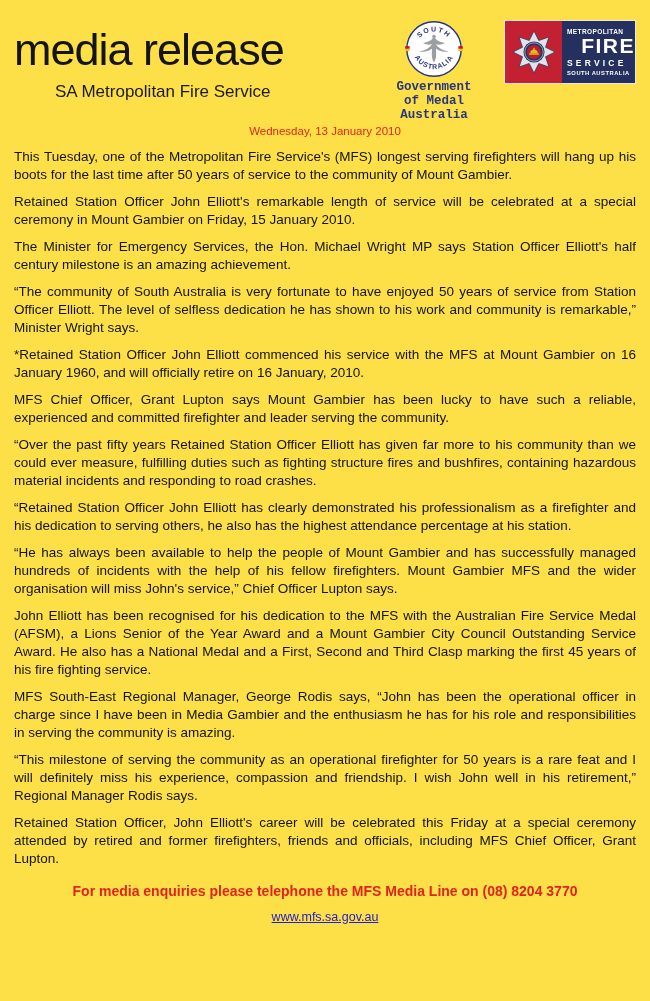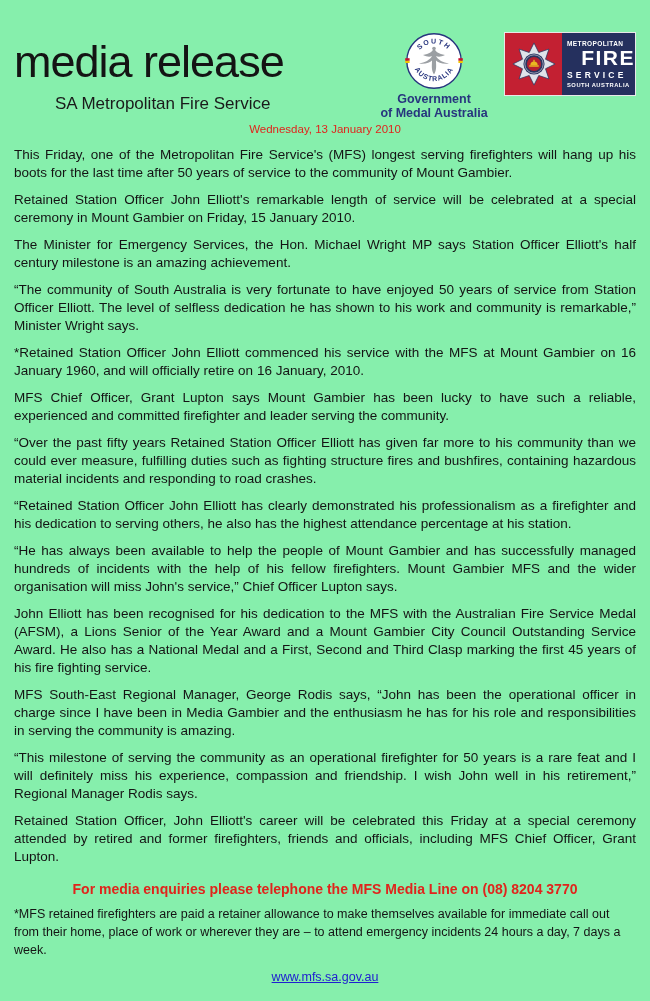--- a/index.html
+++ b/index.html
@@ -3,31 +3,31 @@
 <meta charset="utf-8">
 <style>
   * { margin:0; padding:0; box-sizing:border-box; }
   html,body { background:#fff; }
   body {
     width:650px; height:1001px;
     font-family:"Liberation Sans", sans-serif;
     color:#111;
     overflow:hidden;
   }
-  .page { width:650px; height:1001px; padding:12px 14px; background:#86efac; }
+  .page { width:650px; height:1001px; padding:0 14px; background:#fde047; }
 
   
   .header { display:flex; justify-content:space-between; align-items:flex-start; padding-top:26px; }
   .masthead h1 { font-size:45px; font-weight:400; letter-spacing:-1px; color:#141414; line-height:1.05; }
   .masthead .subtitle { font-size:17px; color:#1a1a1a; margin-top:9px;margin-left:41px; }
 
   .logos { display:flex; align-items:flex-start; gap:14px; margin-top:-6px; }
 
   .gov-logo { width:112px; display:flex; flex-direction:column; align-items:center; }
-  .gov-caption { margin-top:2px; text-align:center; color:#27357e; font-weight:bold; font-size:12.5px; line-height:1.12; }
+  .gov-caption { margin-top:2px; text-align:center; color:#27357e; font-weight:bold; font-size:12.5px; line-height:1.12;font-family:Liberation Mono, monospace; }
   .gov-caption span { display:block; }
 
   .mfs-logo { width:132px; height:64px; display:flex; border:1px solid #e8e8e8; }
   .mfs-left { flex:0 0 57px; background:#c32032; display:flex; align-items:center; justify-content:center; }
   .mfs-right { flex:1; background:#25305e; color:#fff; display:flex; flex-direction:column; justify-content:center; padding-left:5px; }
   .mfs-right .m1 { font-size:6.5px; font-weight:bold; letter-spacing:0.4px; }
   .mfs-right .m2 { font-size:21px; font-weight:bold; letter-spacing:1.5px; line-height:1.02;text-align:right; }
   .mfs-right .m3 { font-size:8.5px; font-weight:bold; letter-spacing:3.2px; margin-top:1px; }
   .mfs-right .m4 { font-size:5.8px; font-weight:bold; letter-spacing:0.5px; margin-top:2px; }
 
@@ -110,36 +110,35 @@
           <span class="m4">SOUTH AUSTRALIA</span>
         </div>
       </div>
 
     </div>
   </header>
 
   <div class="date">Wednesday, 13 January 2010</div>
 
   <main class="body">
-    <p>This Friday, one of the Metropolitan Fire Service's (MFS) longest serving firefighters will hang up his boots for the last time after 50 years of service to the community of Mount Gambier.</p>
+    <p>This Tuesday, one of the Metropolitan Fire Service's (MFS) longest serving firefighters will hang up his boots for the last time after 50 years of service to the community of Mount Gambier.</p>
     <p>Retained Station Officer John Elliott's remarkable length of service will be celebrated at a special ceremony in Mount Gambier on Friday, 15 January 2010.</p>
     <p>The Minister for Emergency Services, the Hon. Michael Wright MP says Station Officer Elliott's half century milestone is an amazing achievement.</p>
     <p>“The community of South Australia is very fortunate to have enjoyed 50 years of service from Station Officer Elliott. The level of selfless dedication he has shown to his work and community is remarkable,” Minister Wright says.</p>
     <p>*Retained Station Officer John Elliott commenced his service with the MFS at Mount Gambier on 16 January 1960, and will officially retire on 16 January, 2010.</p>
     <p>MFS Chief Officer, Grant Lupton says Mount Gambier has been lucky to have such a reliable, experienced and committed firefighter and leader serving the community.</p>
     <p>“Over the past fifty years Retained Station Officer Elliott has given far more to his community than we could ever measure, fulfilling duties such as fighting structure fires and bushfires, containing hazardous material incidents and responding to road crashes.</p>
     <p>“Retained Station Officer John Elliott has clearly demonstrated his professionalism as a firefighter and his dedication to serving others, he also has the highest attendance percentage at his station.</p>
     <p>“He has always been available to help the people of Mount Gambier and has successfully managed hundreds of incidents with the help of his fellow firefighters. Mount Gambier MFS and the wider organisation will miss John's service,” Chief Officer Lupton says.</p>
     <p>John Elliott has been recognised for his dedication to the MFS with the Australian Fire Service Medal (AFSM), a Lions Senior of the Year Award and a Mount Gambier City Council Outstanding Service Award. He also has a National Medal and a First, Second and Third Clasp marking the first 45 years of his fire fighting service.</p>
     <p>MFS South-East Regional Manager, George Rodis says, “John has been the operational officer in charge since I have been in Media Gambier and the enthusiasm he has for his role and responsibilities in serving the community is amazing.</p>
     <p>“This milestone of serving the community as an operational firefighter for 50 years is a rare feat and I will definitely miss his experience, compassion and friendship. I wish John well in his retirement,” Regional Manager Rodis says.</p>
     <p>Retained Station Officer, John Elliott's career will be celebrated this Friday at a special ceremony attended by retired and former firefighters, friends and officials, including MFS Chief Officer, Grant Lupton.</p>
   </main>
 
   <footer>
     <div class="media-line">For media enquiries please telephone the MFS Media Line on (08) 8204 3770</div>
-    <p class="footnote">*MFS retained firefighters are paid a retainer allowance to make themselves available for immediate call out from their home, place of work or wherever they are – to attend emergency incidents 24 hours a day, 7 days a week.</p>
     <div class="website-wrap">
       <a href="#" class="website">www.mfs.sa.gov.au</a>
     </div>
   </footer>
 
 </div>
 
 </body></html>

